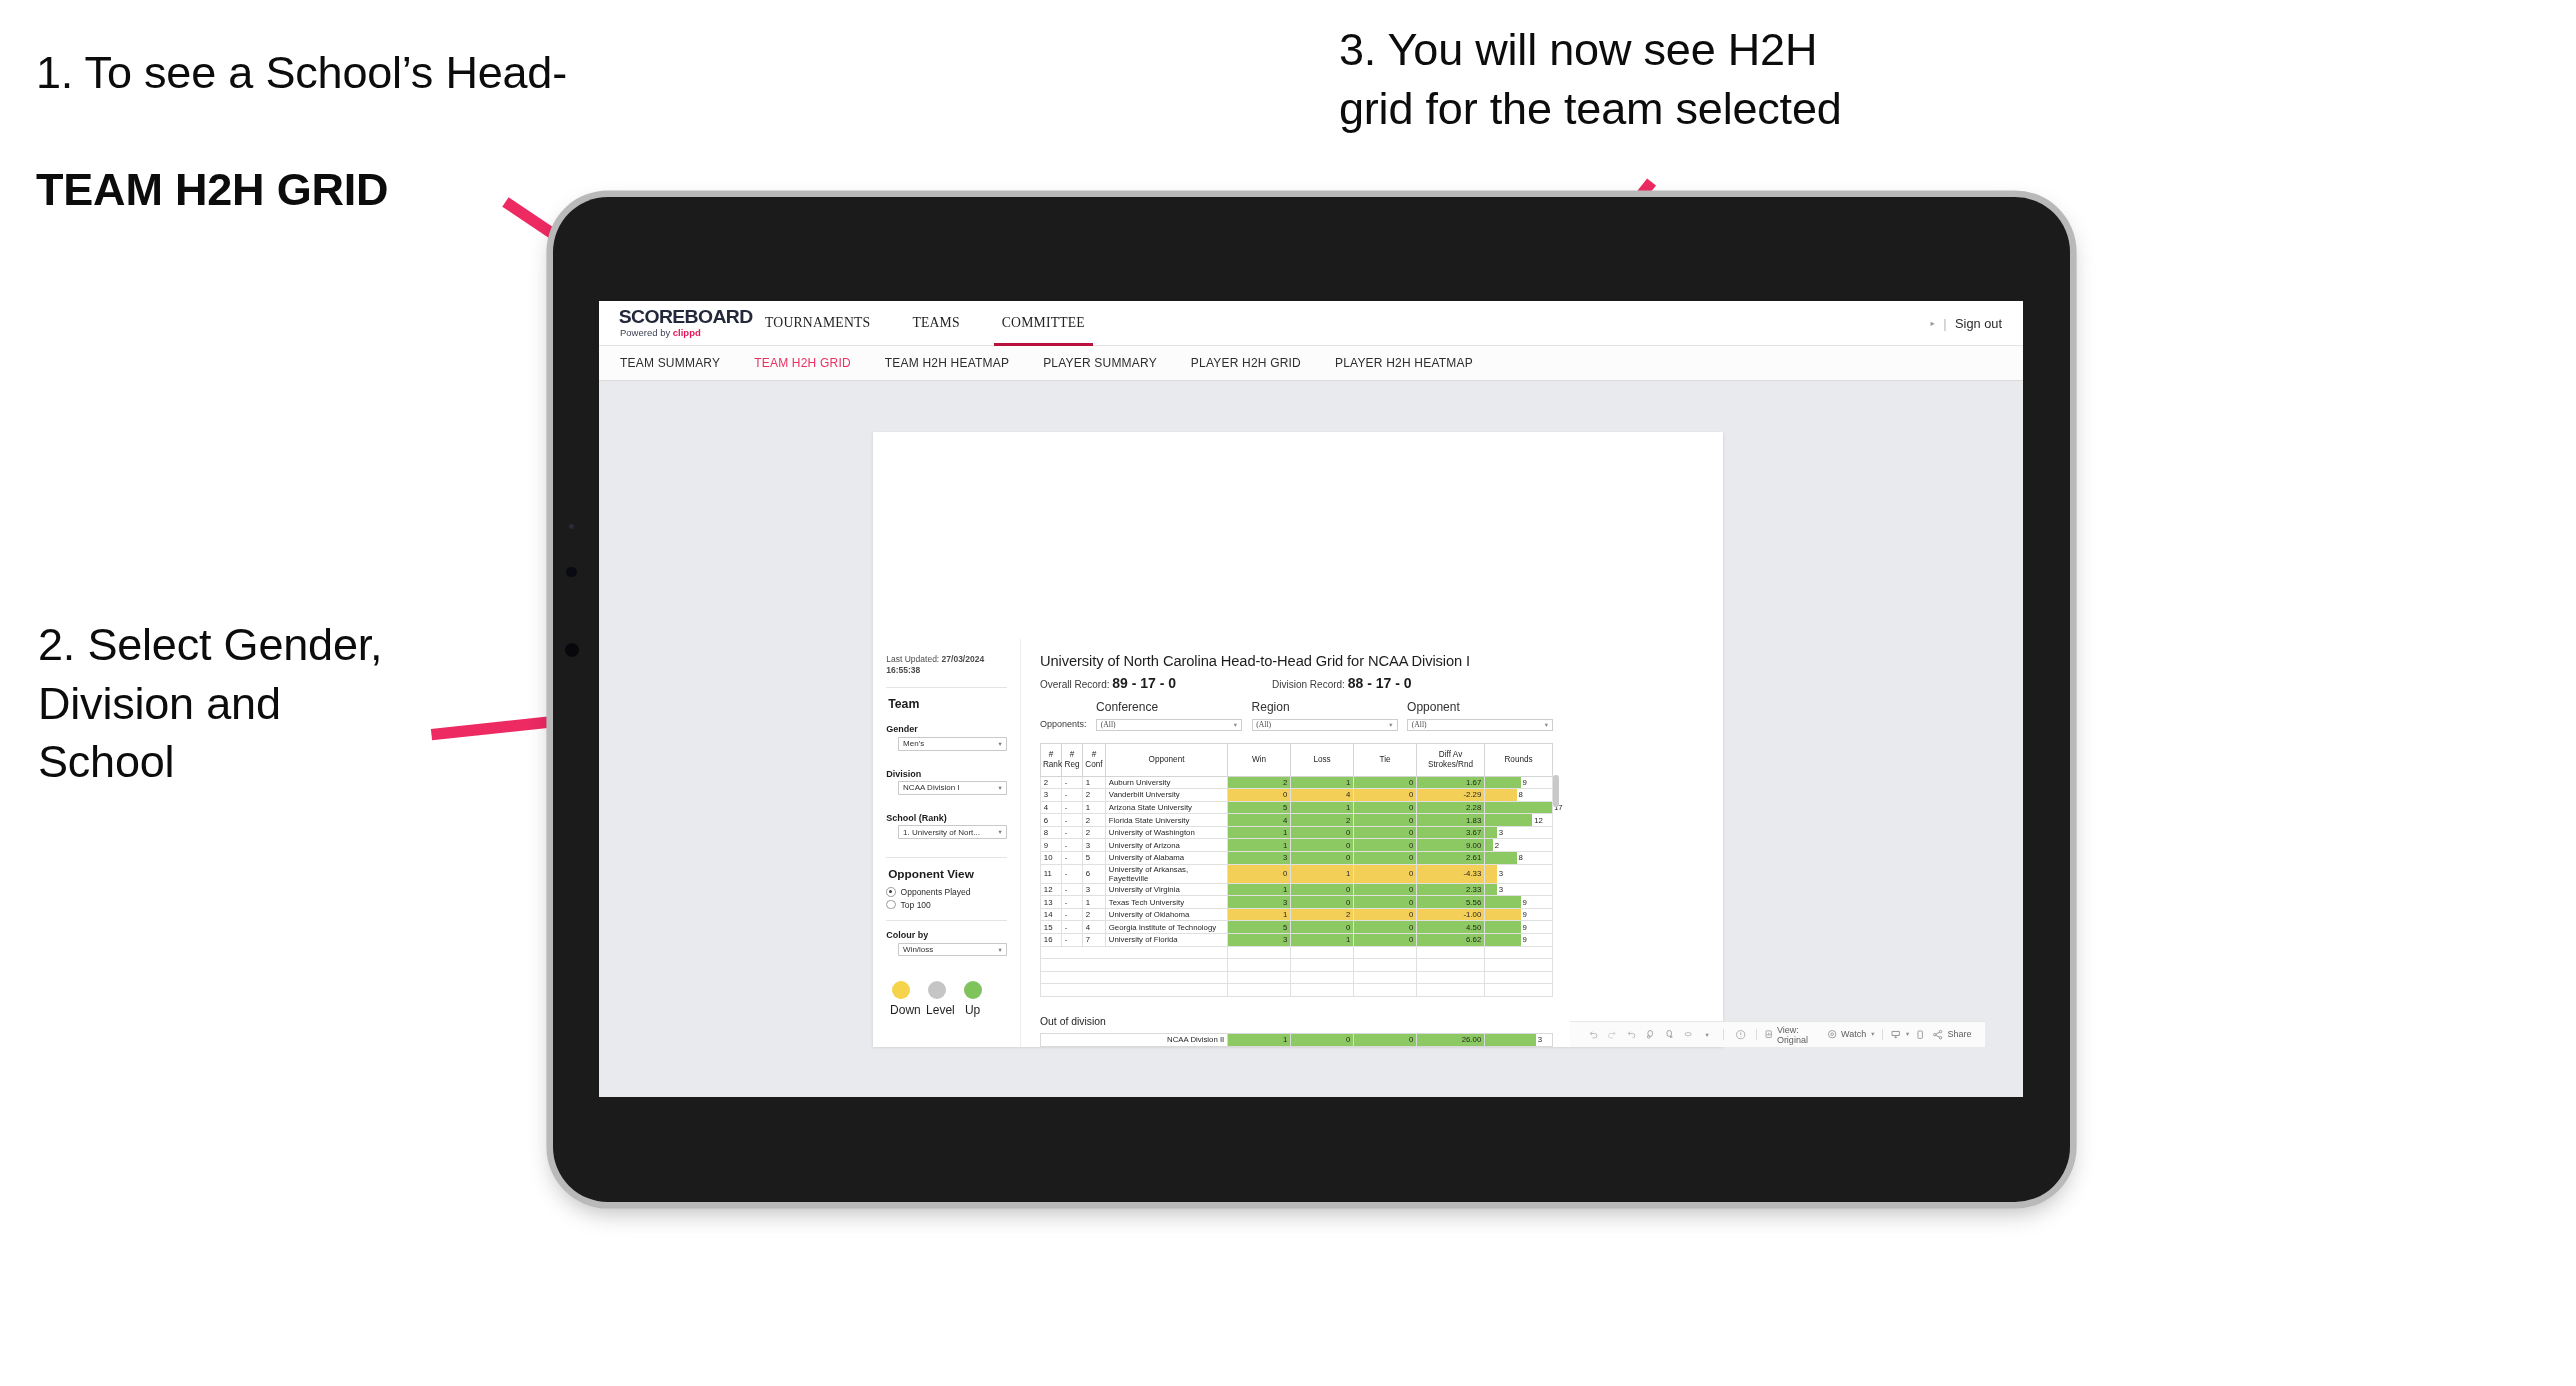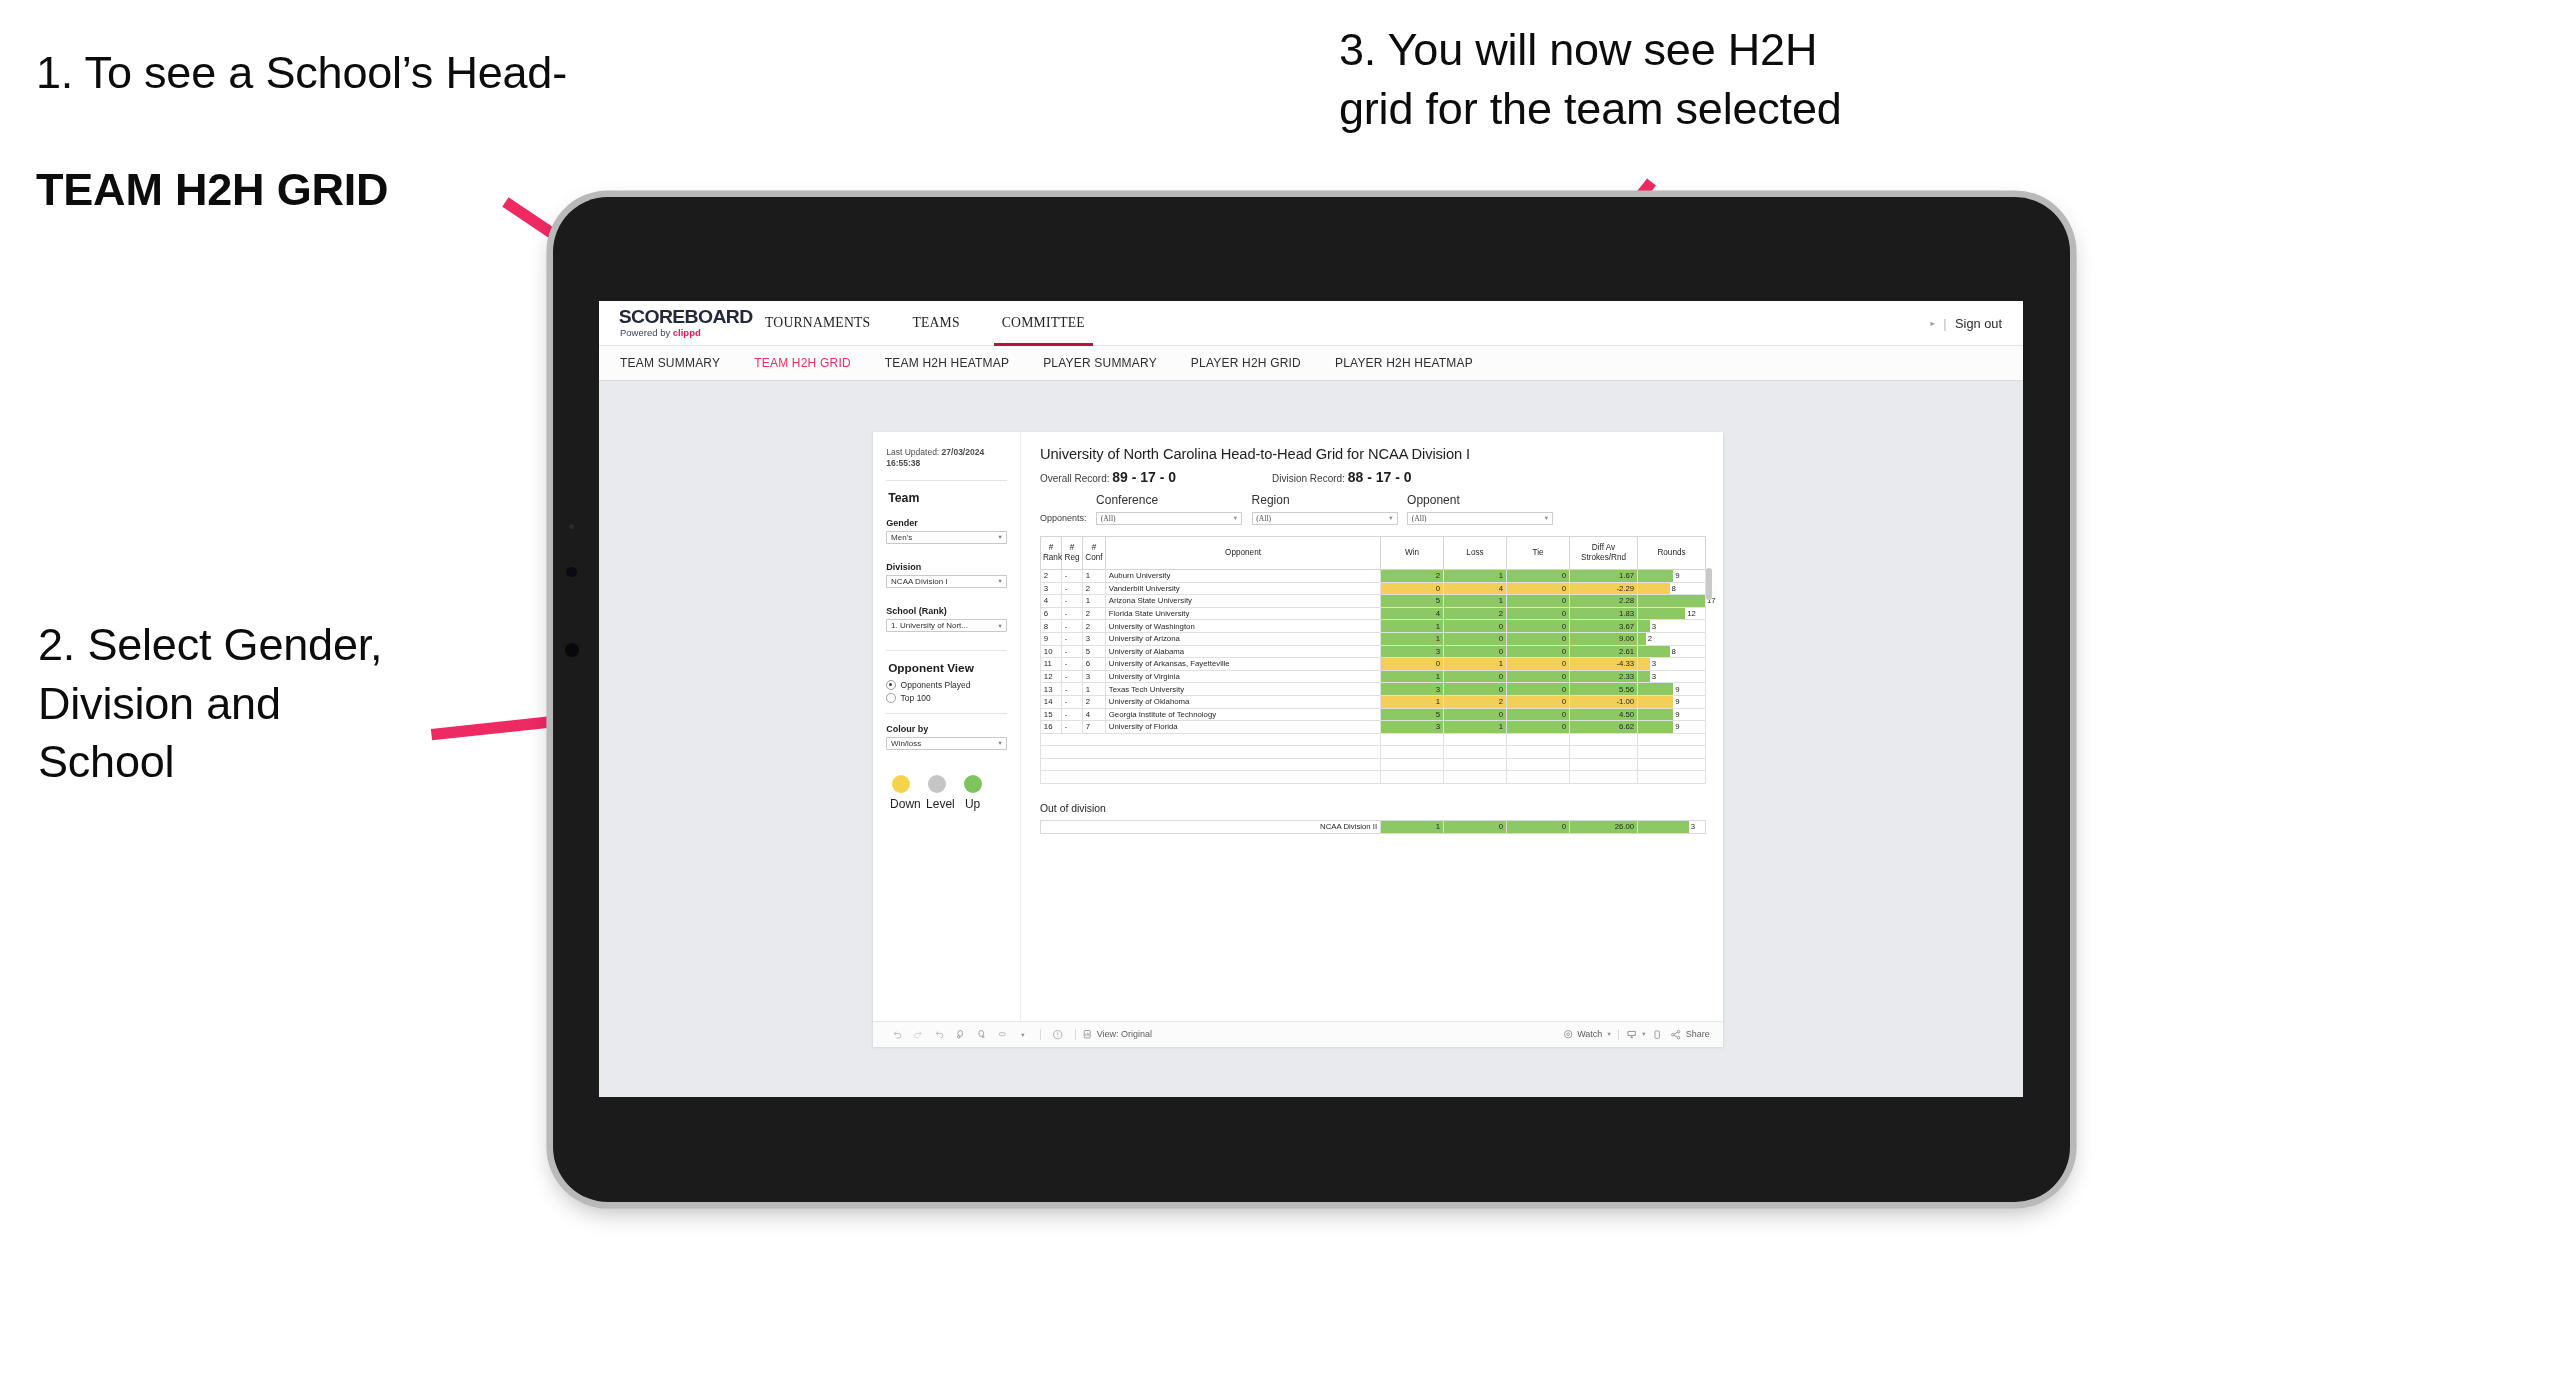--- a/index.html
+++ b/index.html
@@ -82,35 +82,35 @@
     font-size:12px;color:#2e2e2e;letter-spacing:0.2px;padding:0 17px;cursor:pointer;white-space:nowrap;
   }
   .subnav-item:first-child{padding-left:0;}
   .subnav-item.active{color:#ec2f62;}
 
   
   #canvas{background:#e9eaee;height:719px;position:relative;}
   #viz{
     position:absolute;left:274px;top:51px;width:850px;height:615px;
     background:#ffffff;box-shadow:0 0.9px 2.8px rgba(0,0,0,.14);
-    display:flex;flex-direction:column;
+    display:flex;flex-direction:row;align-items:flex-end;
   }
   #viz-body{flex:1;display:flex;min-height:0;}
 
   
   #side{width:148px;box-sizing:border-box;padding:15px 13.3px 0 13.3px;border-right:0.9px solid #eeeeee;}
   .last-upd{font-size:8.5px;color:#4b4b4b;line-height:11.4px;}
   .last-upd b{font-weight:bold;}
   .side-rule{height:0.9px;background:#e4e4e4;margin:10.4px 0 9.5px 0;}
   .side-h{font-size:12.3px;font-weight:bold;color:#1c1c1c;margin:3.8px 0 13.3px 1.9px;}
   .field-label{font-size:9px;font-weight:bold;color:#1c1c1c;margin-bottom:2.8px;}
   .select{
     height:13.3px;border:0.9px solid #c9c9c9;background:#fff;border-radius:0.9px;
     display:flex;align-items:center;justify-content:space-between;
-    padding:0 2.8px 0 3.8px;font-size:8px;color:#303030;box-sizing:border-box;
+    padding:0 2.8px 0 3.8px;font-size:8px;color:#303030;box-sizing:border-box;margin-left:12px;
   }
   .select .cv{font-size:5.7px;color:#7d7d7d;}
   .field{margin-bottom:18px;}
   .opv-h{font-size:11.8px;font-weight:bold;color:#1c1c1c;margin:1.9px 0 5.7px 1.9px;}
   .radio-row{display:flex;align-items:center;gap:4.7px;margin-bottom:2.8px;font-size:8.5px;color:#2b2b2b;}
   .radio{width:7.6px;height:7.6px;border-radius:50%;border:0.9px solid #9a9a9a;background:#fff;position:relative;flex:none;}
   .radio.on:after{content:"";position:absolute;left:1.5px;top:1.5px;width:3px;height:3px;border-radius:50%;background:#3d3d3d;}
   .legend{display:flex;gap:15px;margin-top:25px;padding-left:3.8px;}
   .legend-col{text-align:center;width:21px;}
   .dot{width:18px;height:18px;border-radius:50%;margin:0 auto 3.8px auto;}

